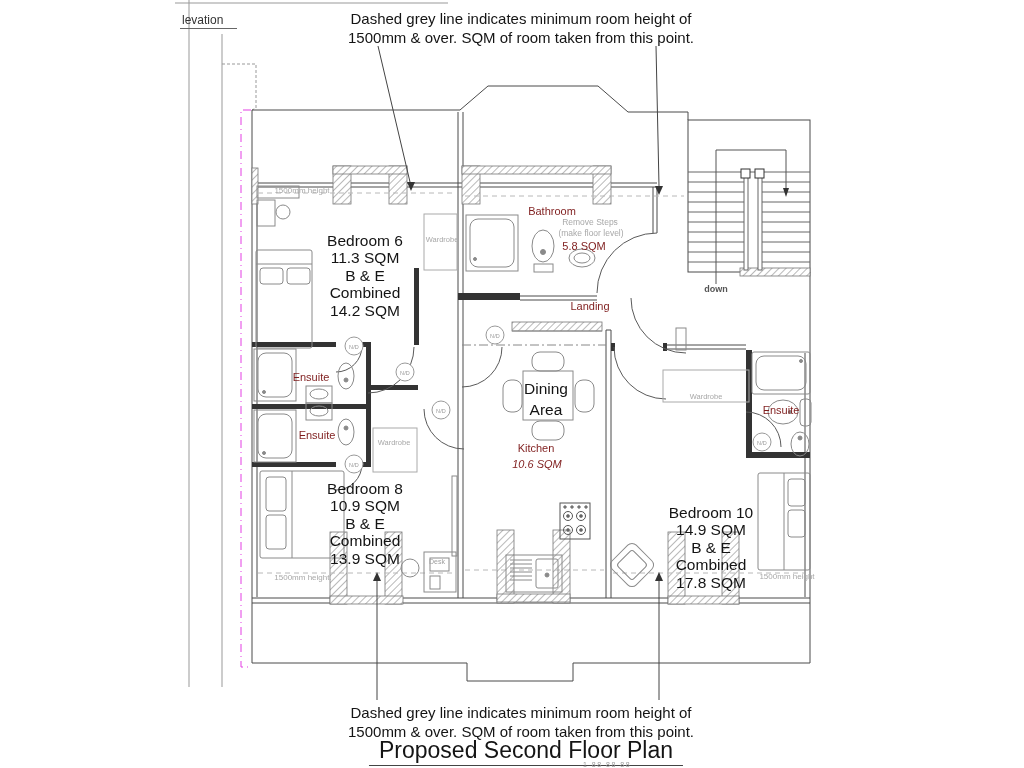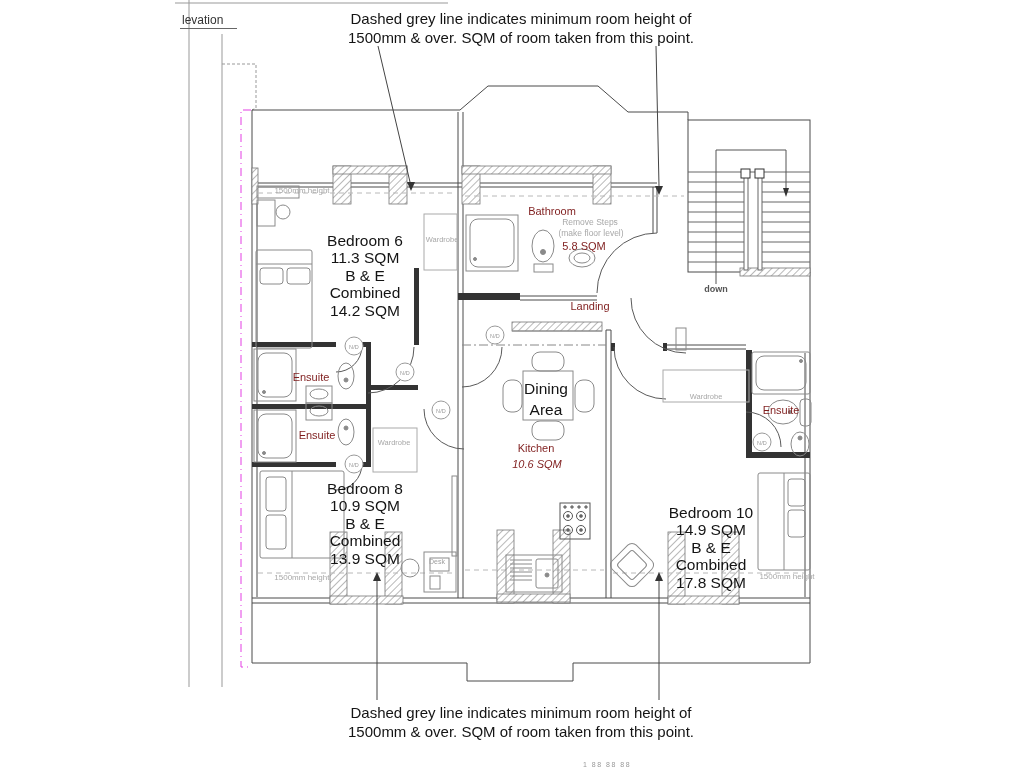--- a/index.html
+++ b/index.html
@@ -349,15 +349,16 @@
   <div class="nd" style="left:441px;top:410px;">N/D</div>
   <div class="nd" style="left:354px;top:464px;">N/D</div>
   <div class="nd" style="left:495px;top:335px;">N/D</div>
   <div class="nd" style="left:762px;top:442px;">N/D</div>
 
   <div class="note" style="left:521px;top:704px;">
     <div>Dashed grey line indicates minimum room height of</div>
     <div>1500mm &amp; over. SQM of room taken from this point.</div>
   </div>
 
+  <div class="title" style="left:526px;top:737px;">Proposed Second Floor Plan</div>
   <div class="footnote">1 88 88 88</div>
 
 </div>
 
 </body></html>

